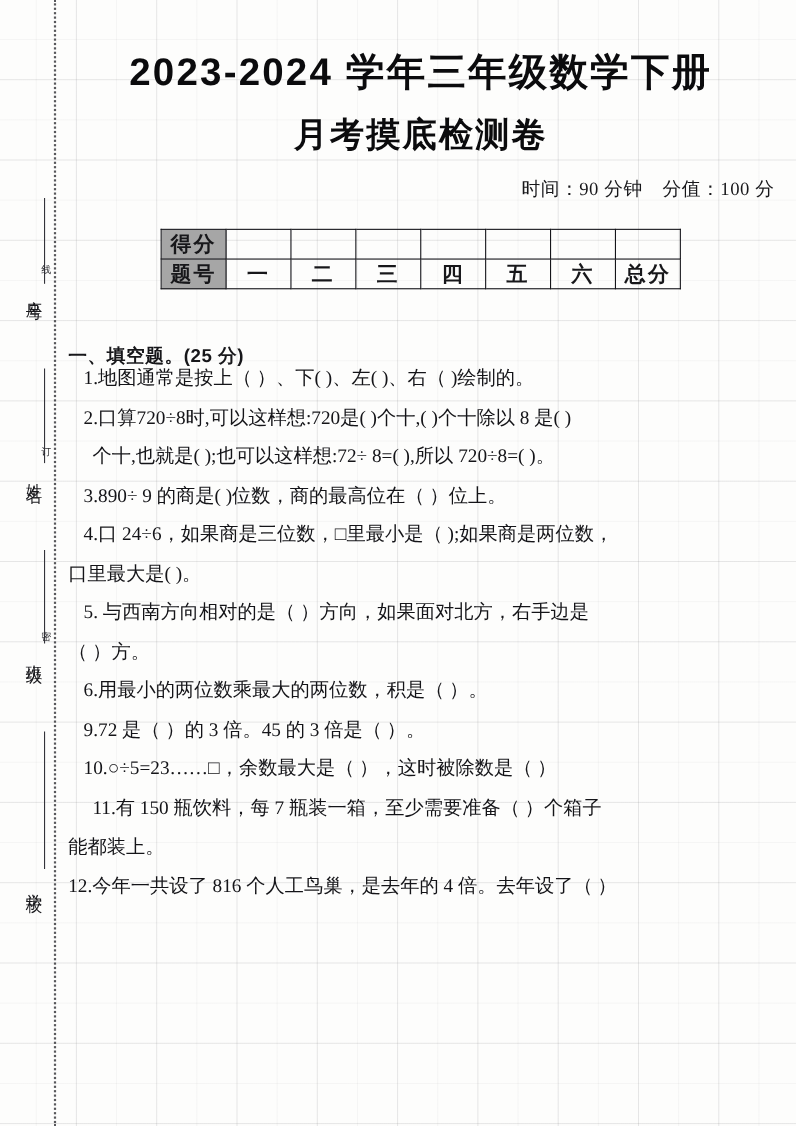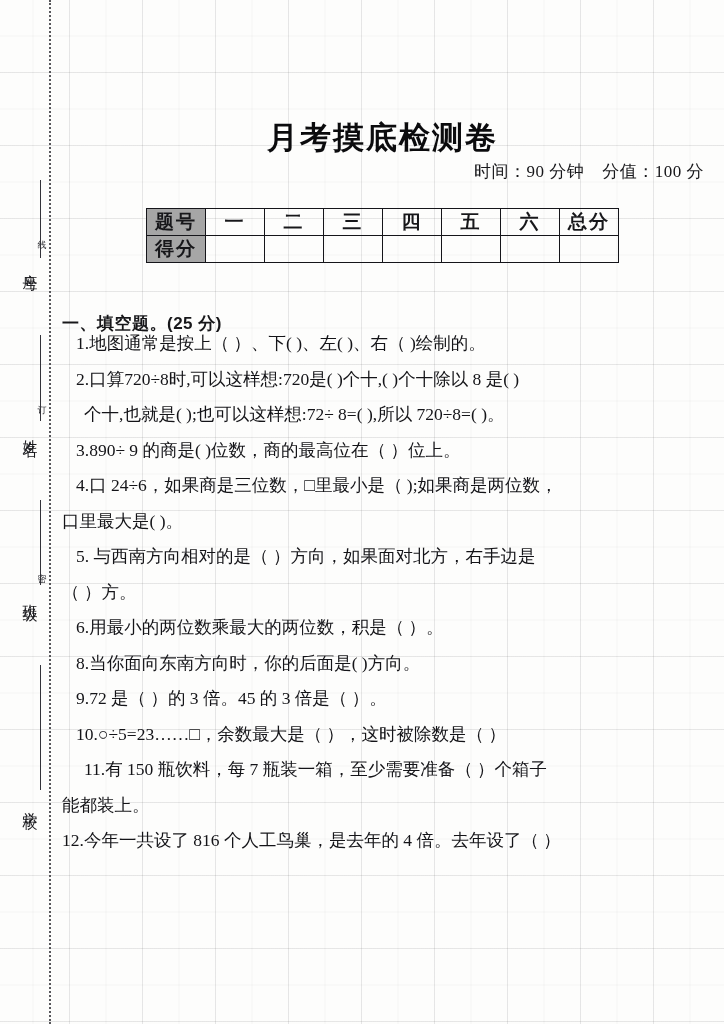--- a/index.html
+++ b/index.html
@@ -71,21 +71,21 @@
     position: absolute;
     left: 60px;
     width: 645px;
     text-align: center;
     font-family: "Liberation Sans", "DejaVu Sans", sans-serif;
     font-weight: bold;
     color: #0b0b0d;
     letter-spacing: 2px;
   }
   .title-main { top: 42px; font-size: 35px; }
-  .title-sub  { top: 117px; font-size: 31px; }
+  .title-sub  { top: 102px; font-size: 31px; }
 
   .meta-line {
     position: absolute;
     right: 20px;
     top: 160px;
     font-size: 17px;
     letter-spacing: .5px;
     white-space: nowrap;
   }
   .meta-line .gap { display:inline-block; width: 18px; }
@@ -157,64 +157,64 @@
   <div class="margin-label" style="top:428px;">姓名：</div>
   <div class="seal-rule" style="top:500px;height:85px;"></div>
   <div class="margin-label" style="top:592px;">班级：</div>
   <div class="seal-rule" style="top:665px;height:125px;"></div>
   <div class="margin-label" style="top:800px;">学校：</div>
 
   <div class="seal-word" style="top:233px;">线</div>
   <div class="seal-word" style="top:398px;">订</div>
   <div class="seal-word" style="top:566px;">密</div>
 
+  <div class="title-main">2023-2024 学年三年级数学下册</div>
   <div class="title-sub">月考摸底检测卷</div>
 
   <div class="meta-line">
     <span>时间：90 分钟</span><span class="gap"></span><span>分值：100 分</span>
   </div>
 
   <table class="score-table">
     <tbody>
+      <tr>
+        <td class="head">得分</td>
+        <td class="col"></td>
+        <td class="col"></td>
+        <td class="col"></td>
+        <td class="col"></td>
+        <td class="col"></td>
+        <td class="col"></td>
+        <td class="col"></td>
+      </tr>
       <tr>
         <td class="head">题号</td>
         <td class="col">一</td>
         <td class="col">二</td>
         <td class="col">三</td>
         <td class="col">四</td>
         <td class="col">五</td>
         <td class="col">六</td>
         <td class="col">总分</td>
       </tr>
-      <tr>
-        <td class="head">得分</td>
-        <td class="col"></td>
-        <td class="col"></td>
-        <td class="col"></td>
-        <td class="col"></td>
-        <td class="col"></td>
-        <td class="col"></td>
-        <td class="col"></td>
-      </tr>
     </tbody>
   </table>
 
   <div class="section-head">一、填空题。(25 分)</div>
 
   <div class="qlist">
     <div class="qline ind">1.地图通常是按上（     ）、下(        )、左(     )、右（     )绘制的。</div>
     <div class="qline ind">2.口算720÷8时,可以这样想:720是( )个十,( )个十除以 8 是(     )</div>
     <div class="qline ind2">个十,也就是( );也可以这样想:72÷  8=( ),所以 720÷8=( )。</div>
     <div class="qline ind">3.890÷ 9 的商是(     )位数，商的最高位在（    ）位上。</div>
     <div class="qline ind">4.口 24÷6，如果商是三位数，□里最小是（ );如果商是两位数，</div>
     <div class="qline flush">口里最大是(   )。</div>
     <div class="qline ind">5. 与西南方向相对的是（     ）方向，如果面对北方，右手边是</div>
     <div class="qline flush">（      ）方。</div>
     <div class="qline ind">6.用最小的两位数乘最大的两位数，积是（  ）。</div>
-    <div class="qline ind">8.当你面向东南方向时，你的后面是(   )方向。</div>
     <div class="qline ind">9.72 是（   ）的 3 倍。45 的 3 倍是（    ）。</div>
     <div class="qline ind">10.○÷5=23……□，余数最大是（    ），这时被除数是（      ）</div>
     <div class="qline ind2">11.有 150 瓶饮料，每 7 瓶装一箱，至少需要准备（   ）个箱子</div>
     <div class="qline flush">能都装上。</div>
     <div class="qline flush">12.今年一共设了 816 个人工鸟巢，是去年的 4 倍。去年设了（    ）</div>
   </div>
 
 </div>
 
 </body></html>

